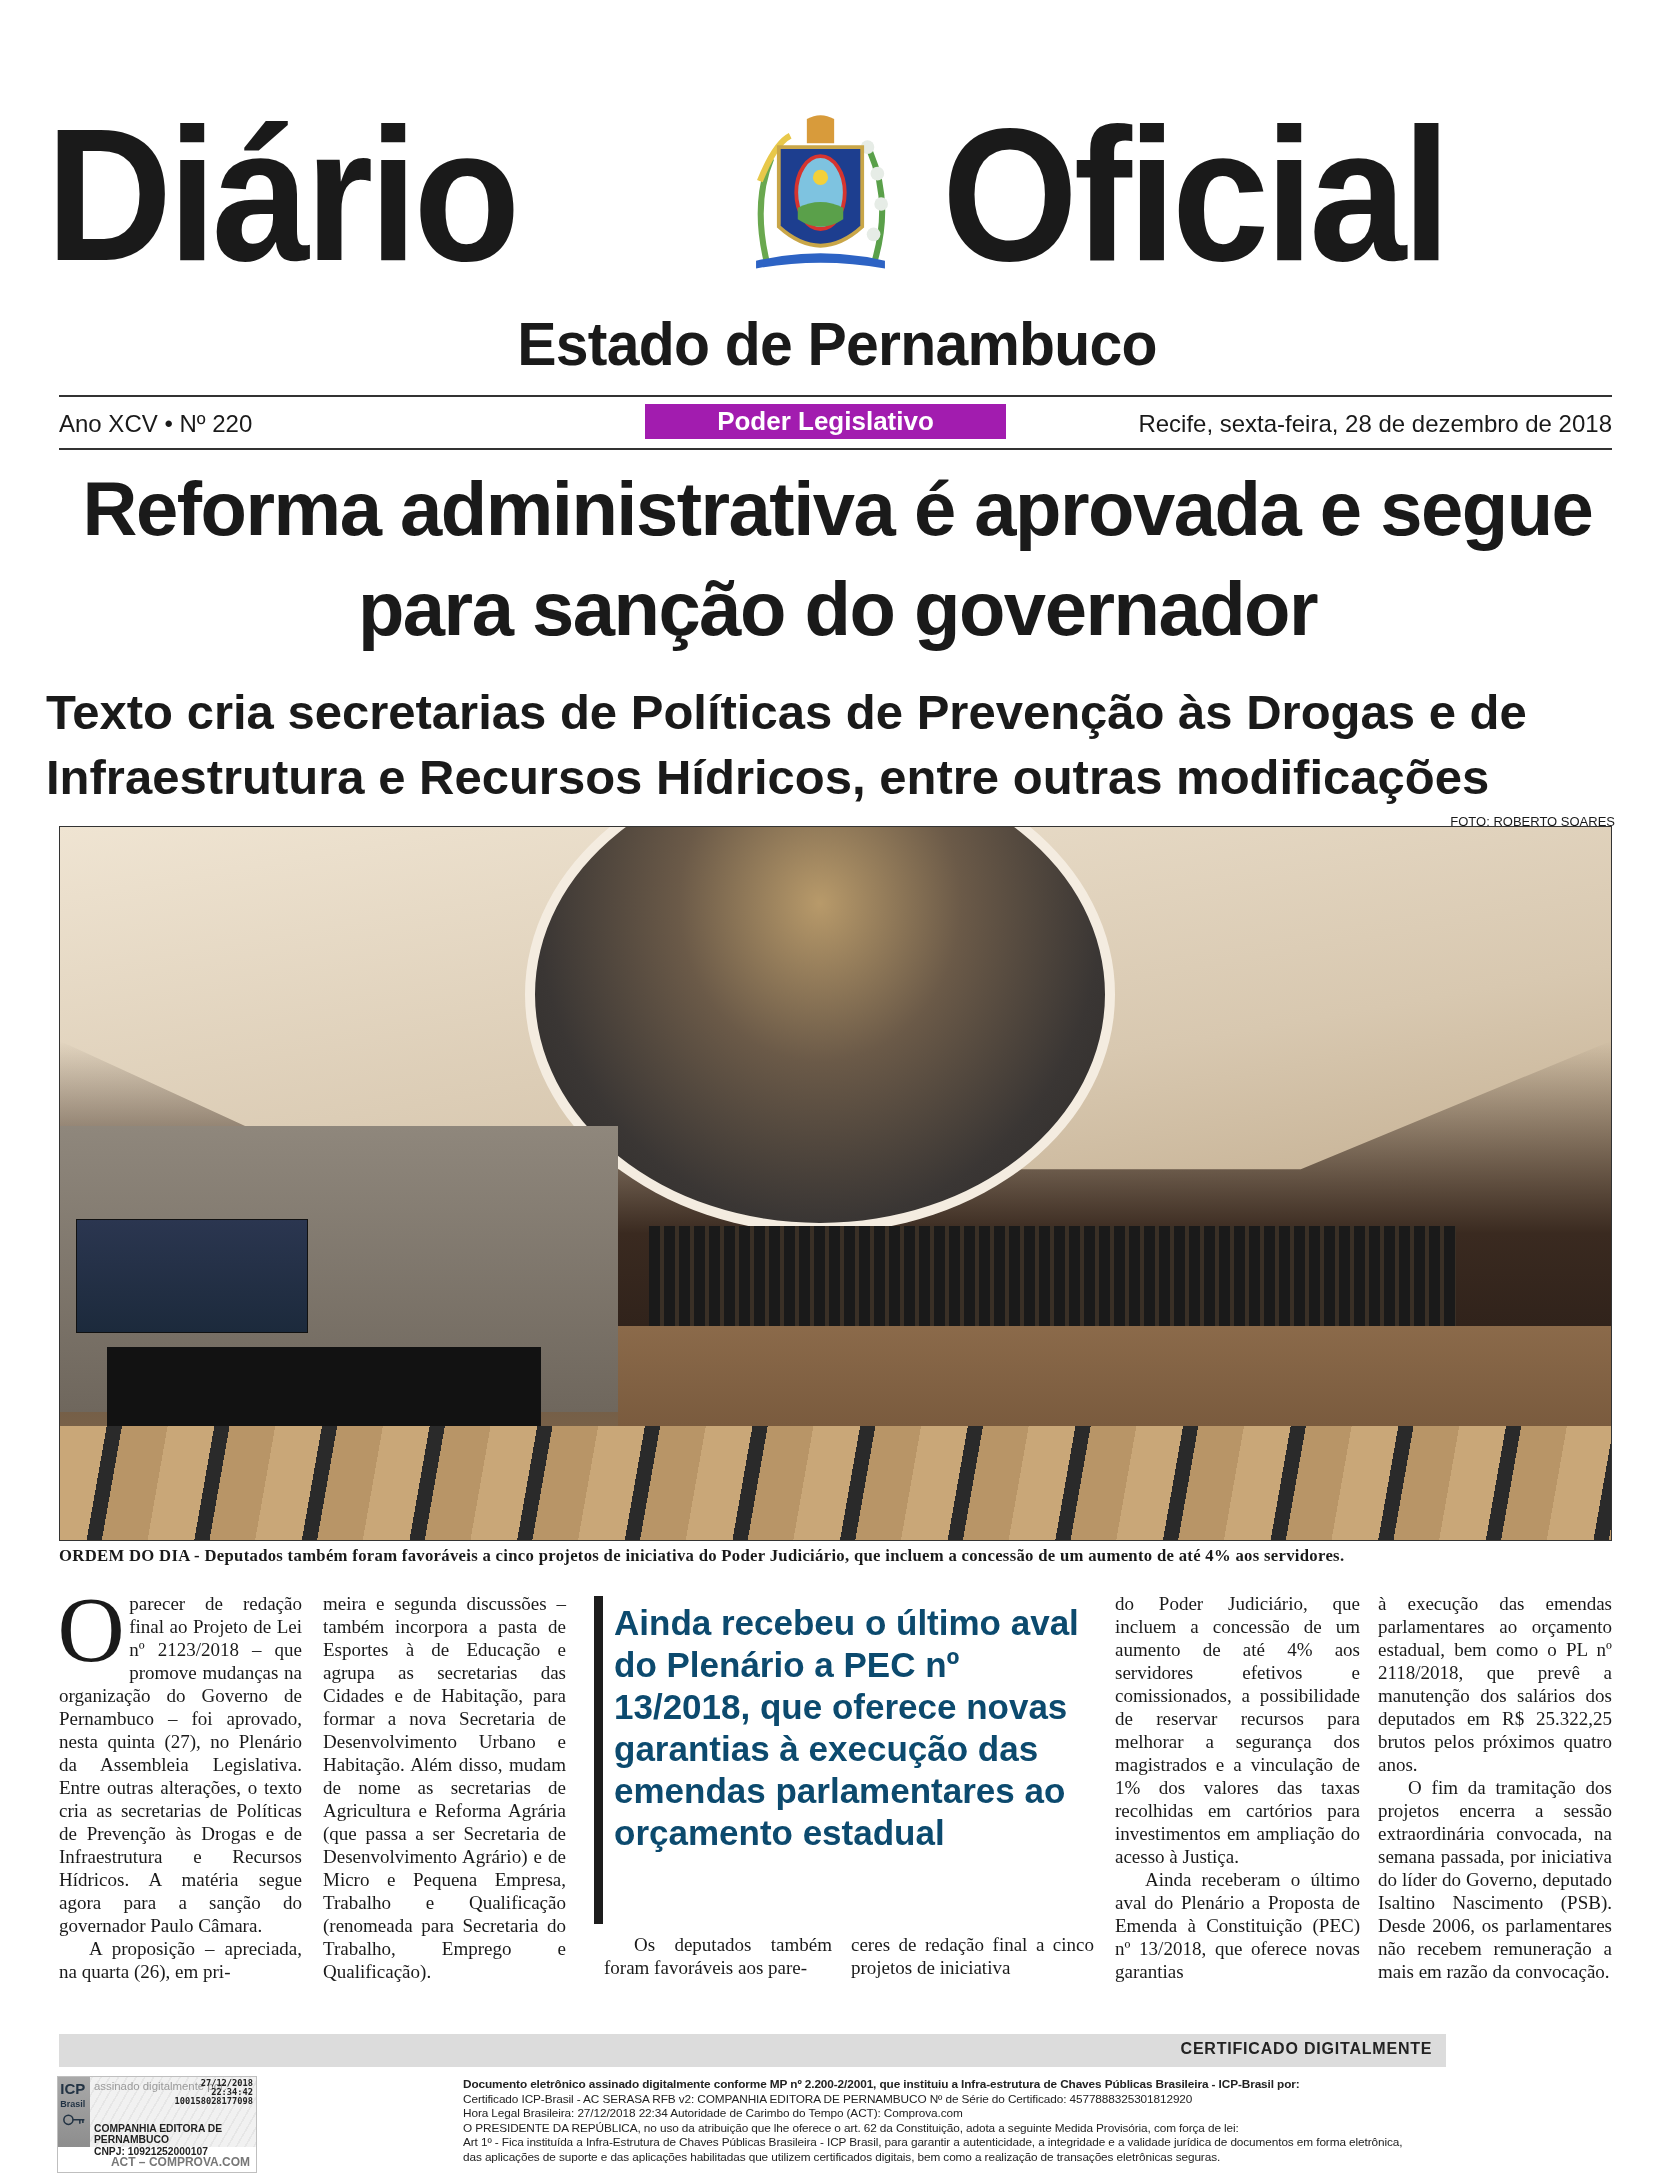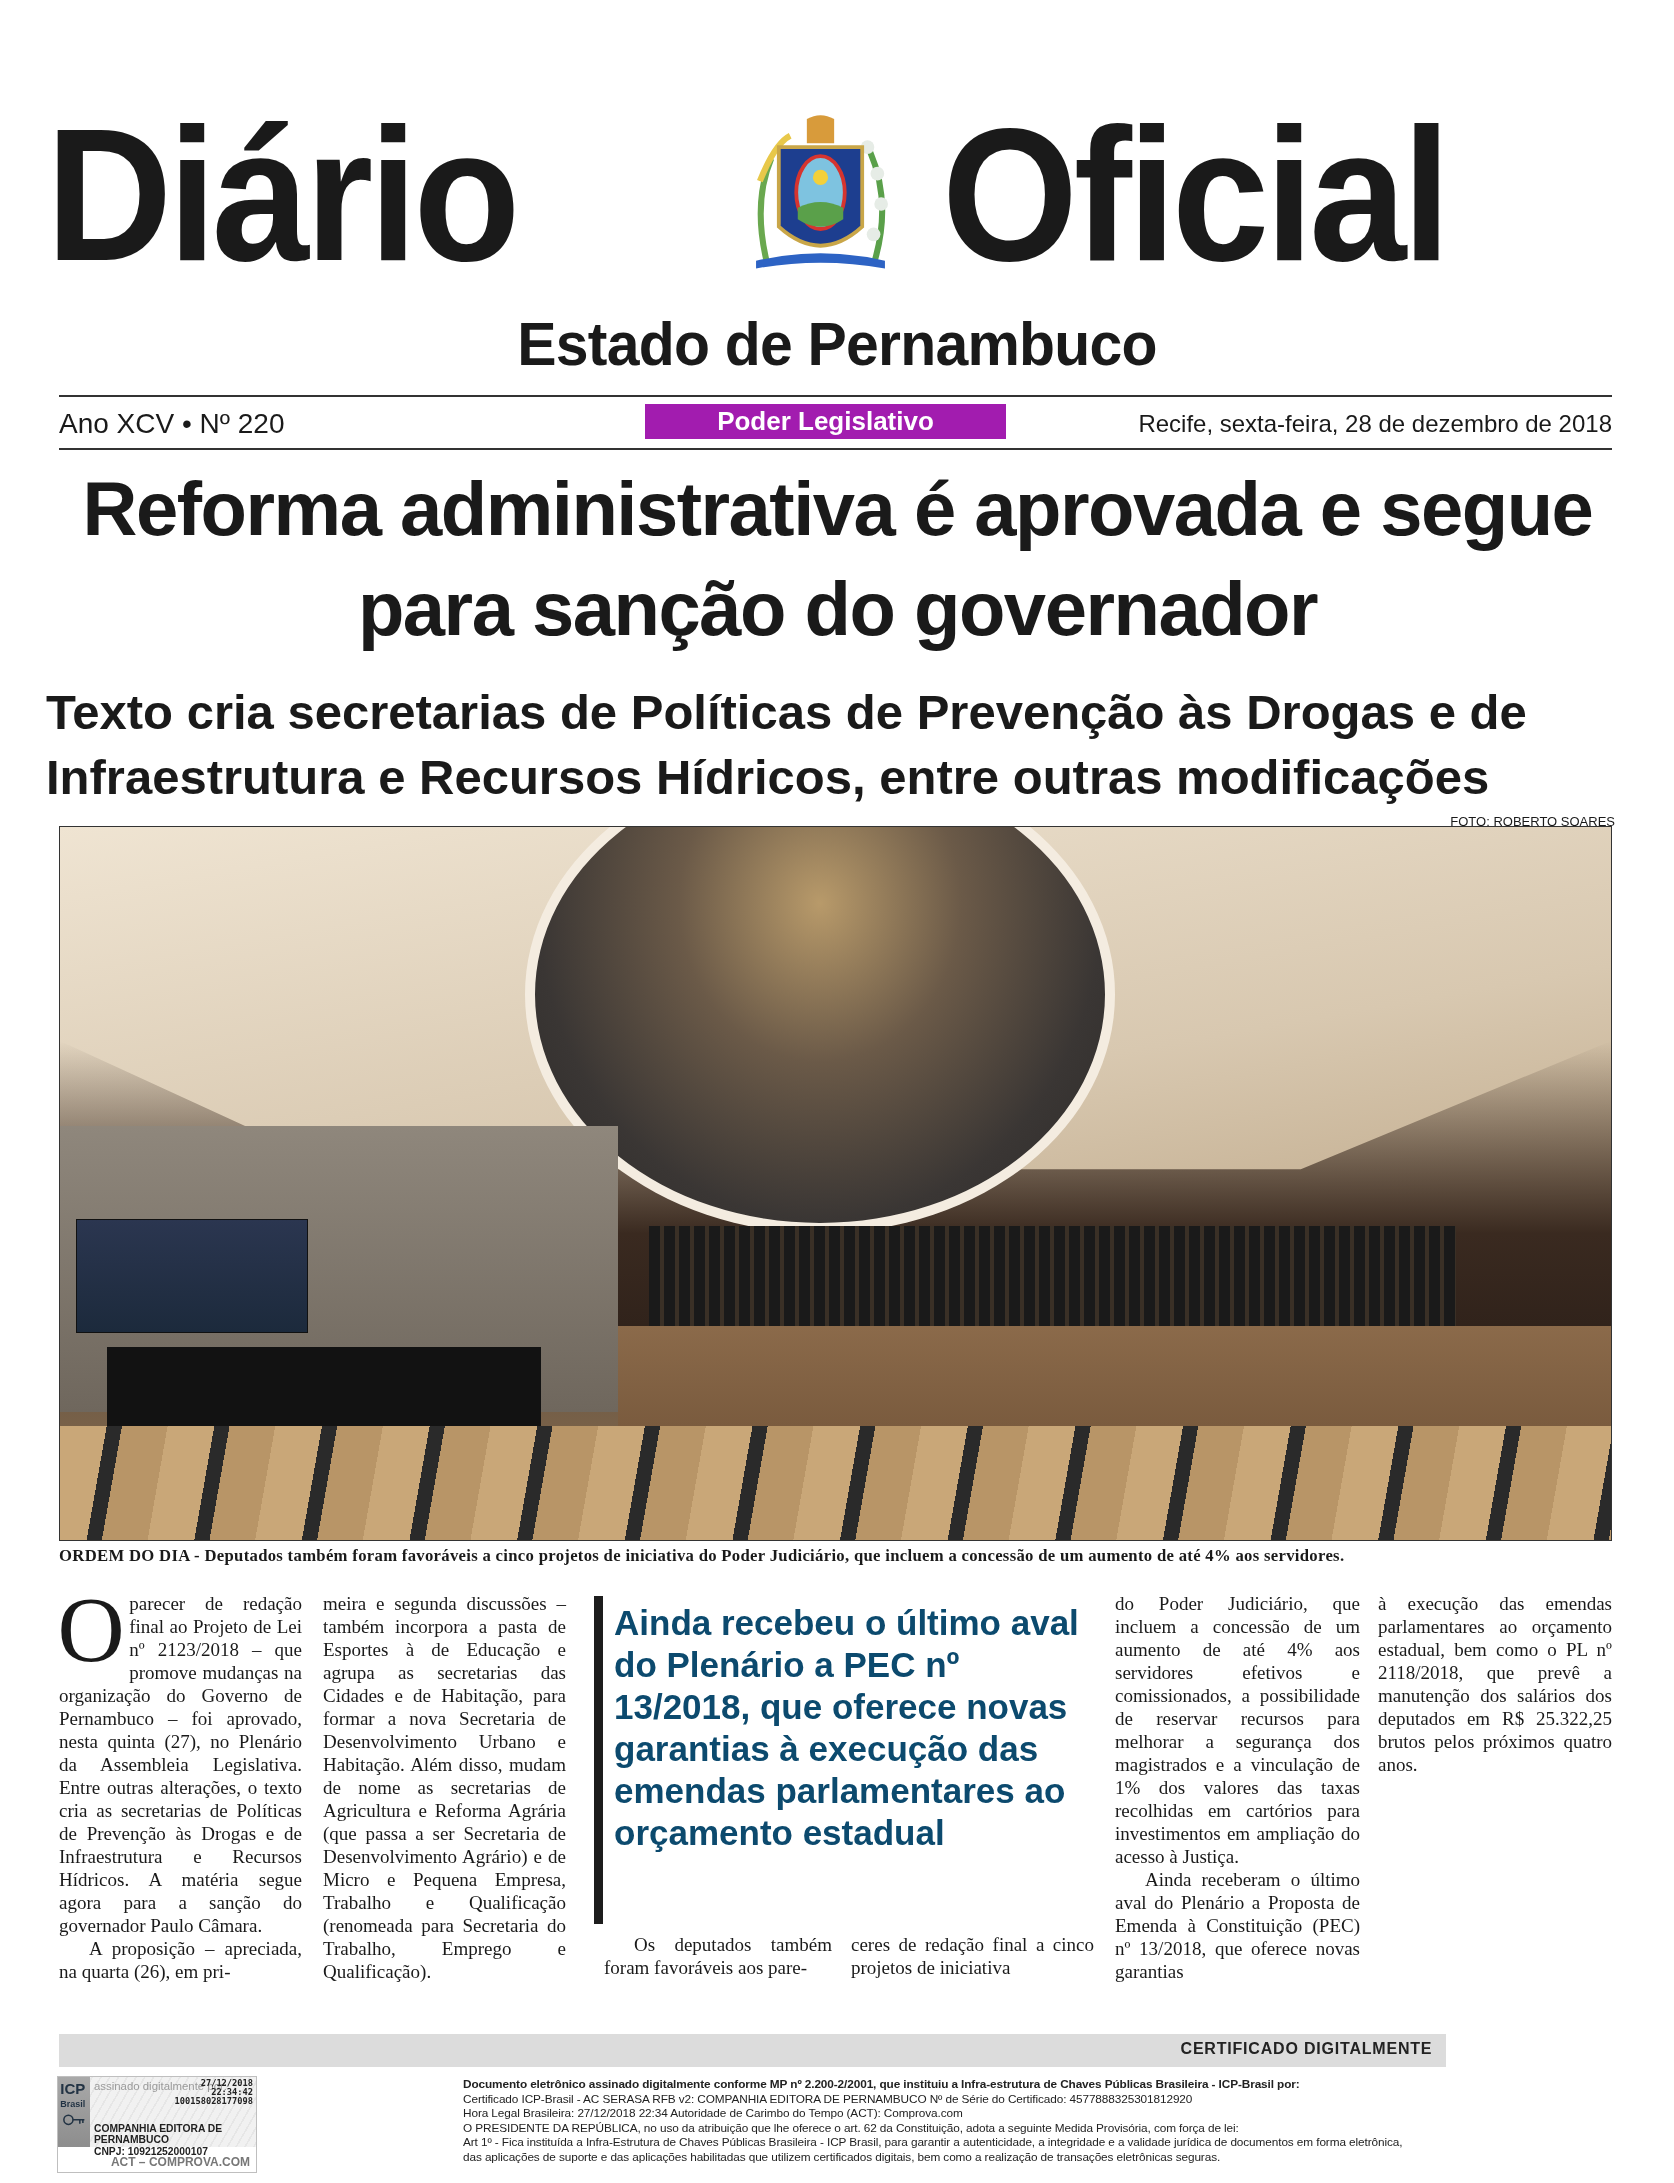--- a/index.html
+++ b/index.html
@@ -15,21 +15,21 @@
   .crest { position: absolute; left: 737px; top: 13.7px; width: 152px; width: 167px; height: 163px; }
   .subtitle { position: absolute; left: 0; width: 1674px; top: 310px; text-align: center;
     font-weight: bold; font-size: 62px; line-height: 68px; color: #1a1a1a; letter-spacing: -0.8px;
     transform: scaleX(0.95); }
 
   .rule { position: absolute; left: 59px; width: 1553px; height: 2.3px; background: #333; }
   .rule.r1 { top: 395px; }
   .rule.r2 { top: 448px; }
 
   .edition-bar { position: absolute; left: 59px; width: 1553px; top: 402px; height: 39px; }
-  .edition-left { position: absolute; left: 0; top: 7.6px; font-size: 28px; line-height: 27px; color: #1a1a1a; }
+  .edition-left { position: absolute; left: 0; top: 7.6px; font-size: 24px; line-height: 27px; color: #1a1a1a; }
   .section-badge { position: absolute; left: 586px; top: 1.5px; width: 361px; height: 35px; background: #a21caf;
     color: #fff; font-weight: bold; font-size: 26px; line-height: 35px; text-align: center; }
   .edition-right { position: absolute; right: 0; top: 7.6px; font-size: 24px; line-height: 27px; color: #1a1a1a; }
 
   
   .headline { position: absolute; left: 46px; width: 1583px; top: 459px; text-align: center;
     font-weight: bold; font-size: 76px; line-height: 100px; color: #1a1a1a; letter-spacing: -1.5px; }
   .deck { position: absolute; left: 46px; width: 1583px; top: 680px; 
     font-size: 49px; line-height: 65px; color: #1a1a1a; }
   .photo-credit { position: absolute; right: 59px; top: 814px; font-size: 13px; color: #1a1a1a; }
@@ -159,20 +159,21 @@
 </div>
 <div class="col col4">
   <p>ceres de redação final a cinco projetos de iniciativa</p>
 </div>
 <div class="col col5">
   <p>do Poder Judiciário, que incluem a concessão de um aumento de até 4% aos servidores efetivos e comissionados, a possibilidade de reservar recursos para melhorar a segurança dos magistrados e a vinculação de 1% dos valores das taxas recolhidas em cartórios para investimentos em ampliação do acesso à Justiça.</p>
   <p class="indent">Ainda receberam o último aval do Plenário a Proposta de Emenda à Constituição (PEC) nº 13/2018, que oferece novas garantias</p>
 </div>
 <div class="col col6">
   <p>à execução das emendas parlamentares ao orçamento estadual, bem como o PL nº 2118/2018, que prevê a manutenção dos salários dos deputados em R$ 25.322,25 brutos pelos próximos quatro anos.</p>
+  <p class="indent">O fim da tramitação dos projetos encerra a sessão extraordinária convocada, na semana passada, por iniciativa do líder do Governo, deputado Isaltino Nascimento (PSB). Desde 2006, os parlamentares não recebem remuneração a mais em razão da convocação.</p>
 </div>
 
 <div class="cert-band">
   <span class="cert-band-label">CERTIFICADO DIGITALMENTE</span>
 </div>
 
 <div class="stamp">
   <div class="stamp-top"></div>
   <div class="icp-logo">
     <div class="icp-text"><span>ICP</span><br><span class="b">Brasil</span></div>

